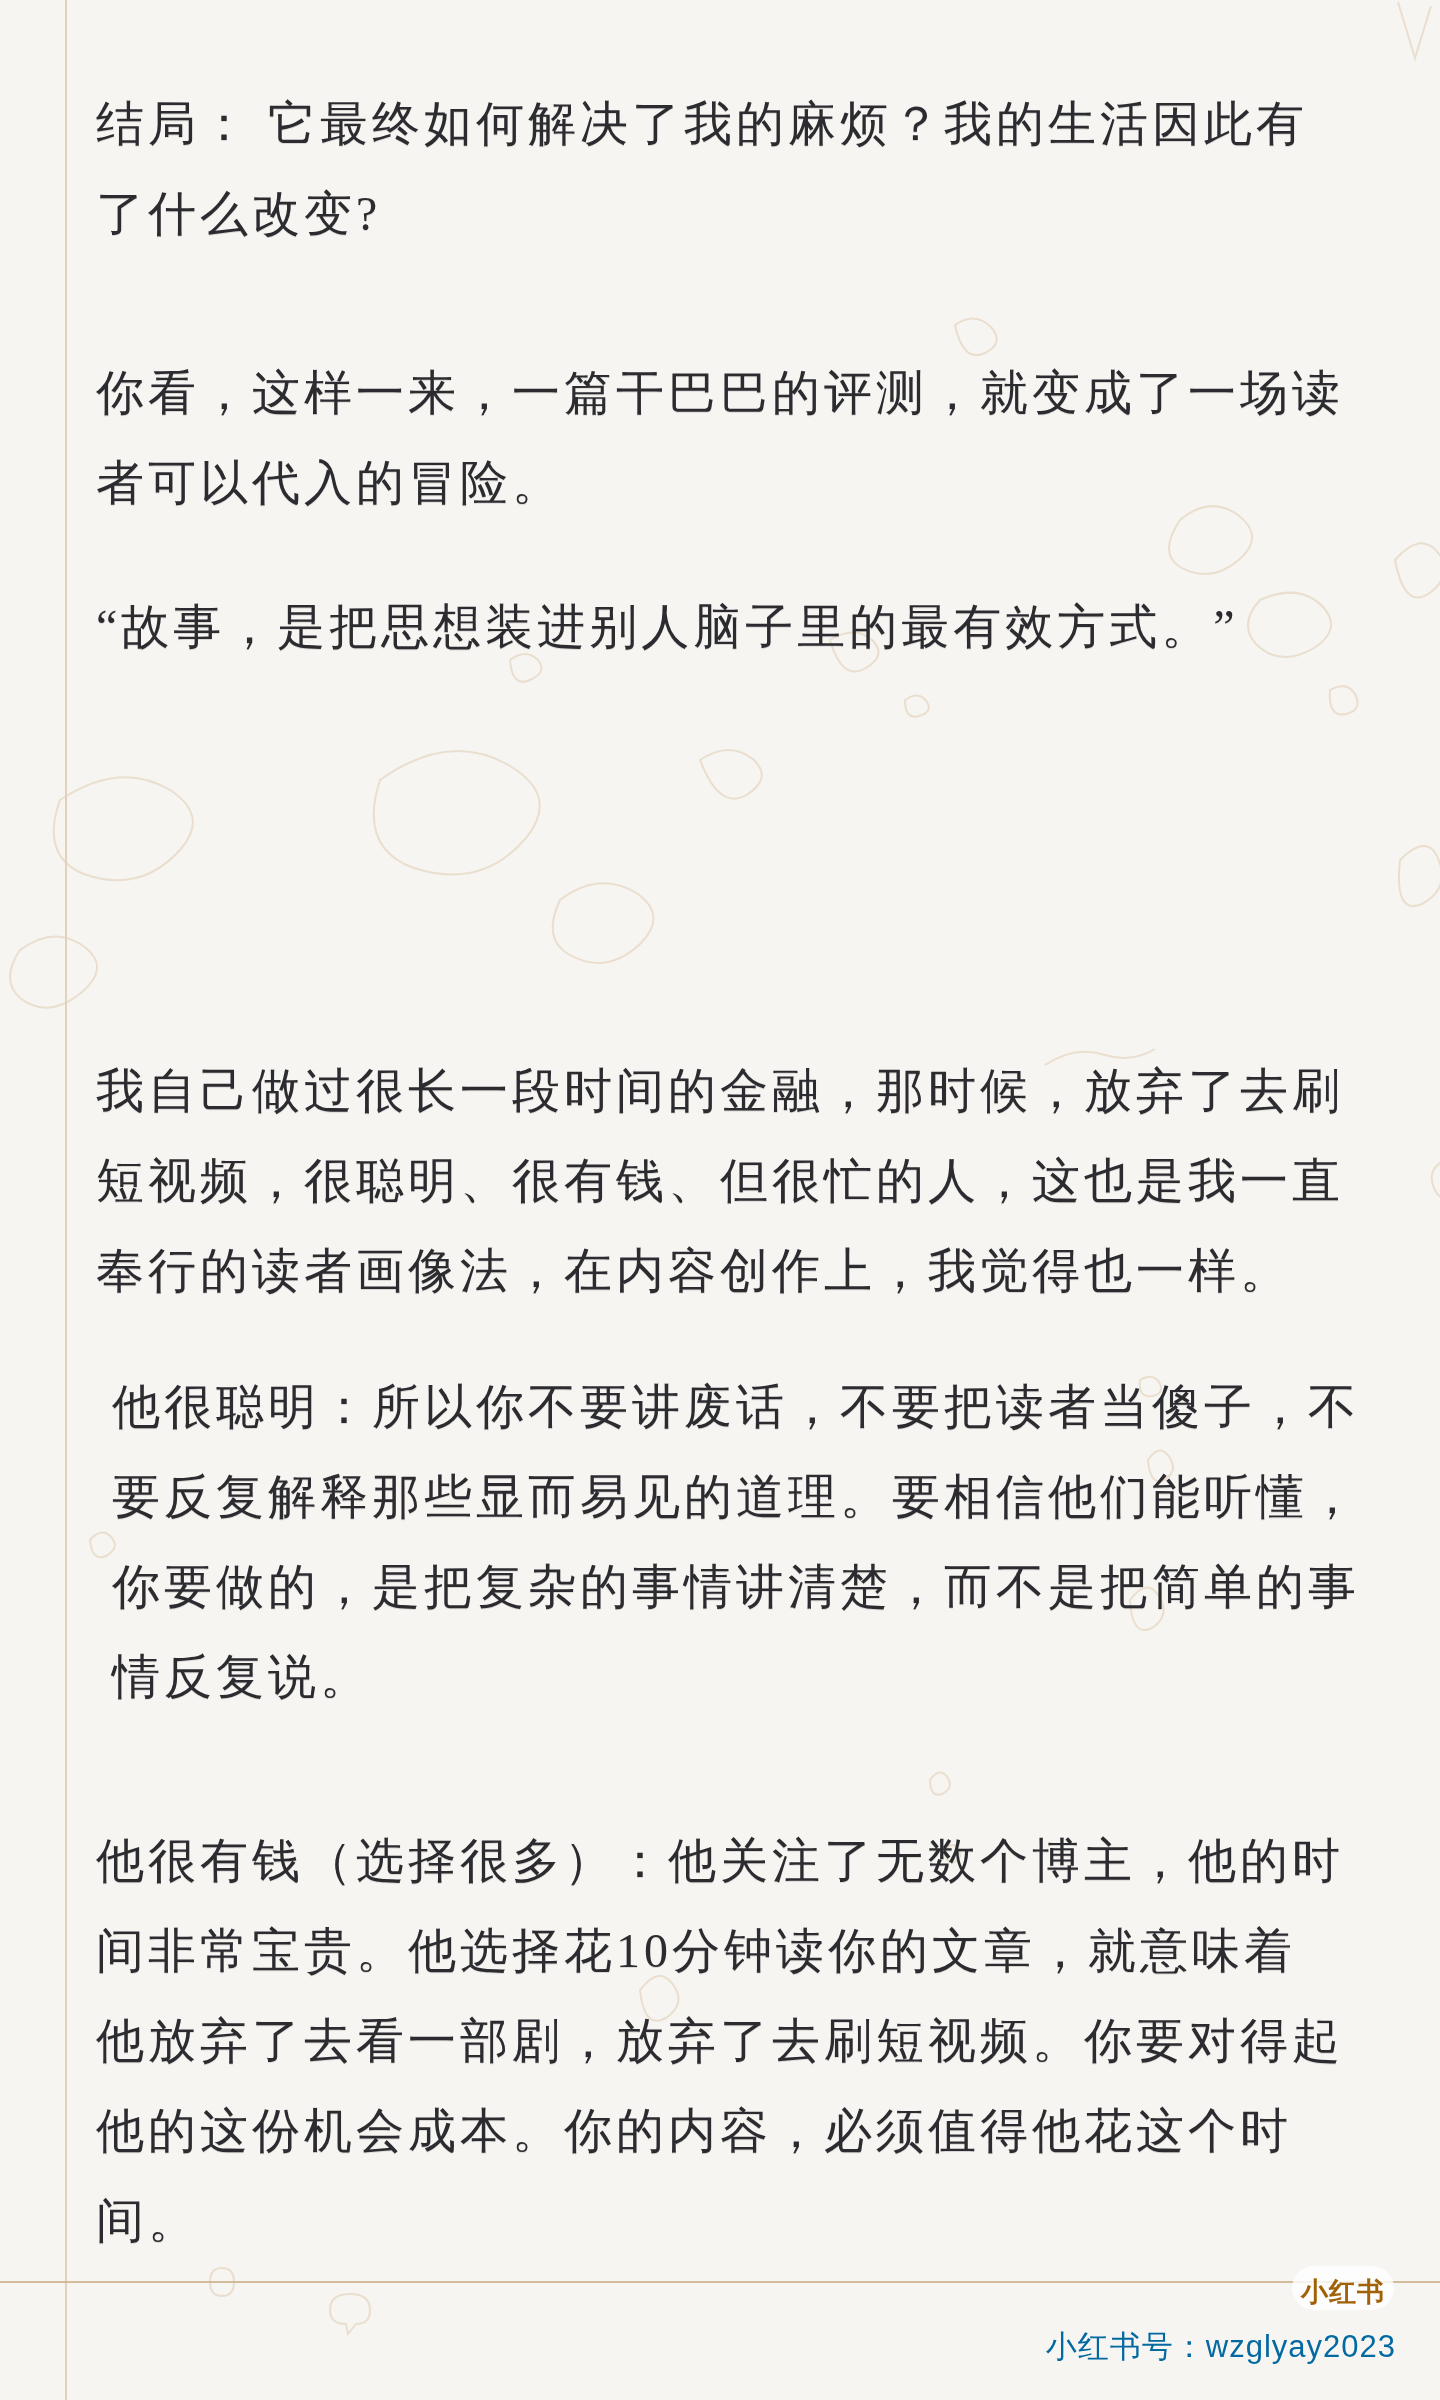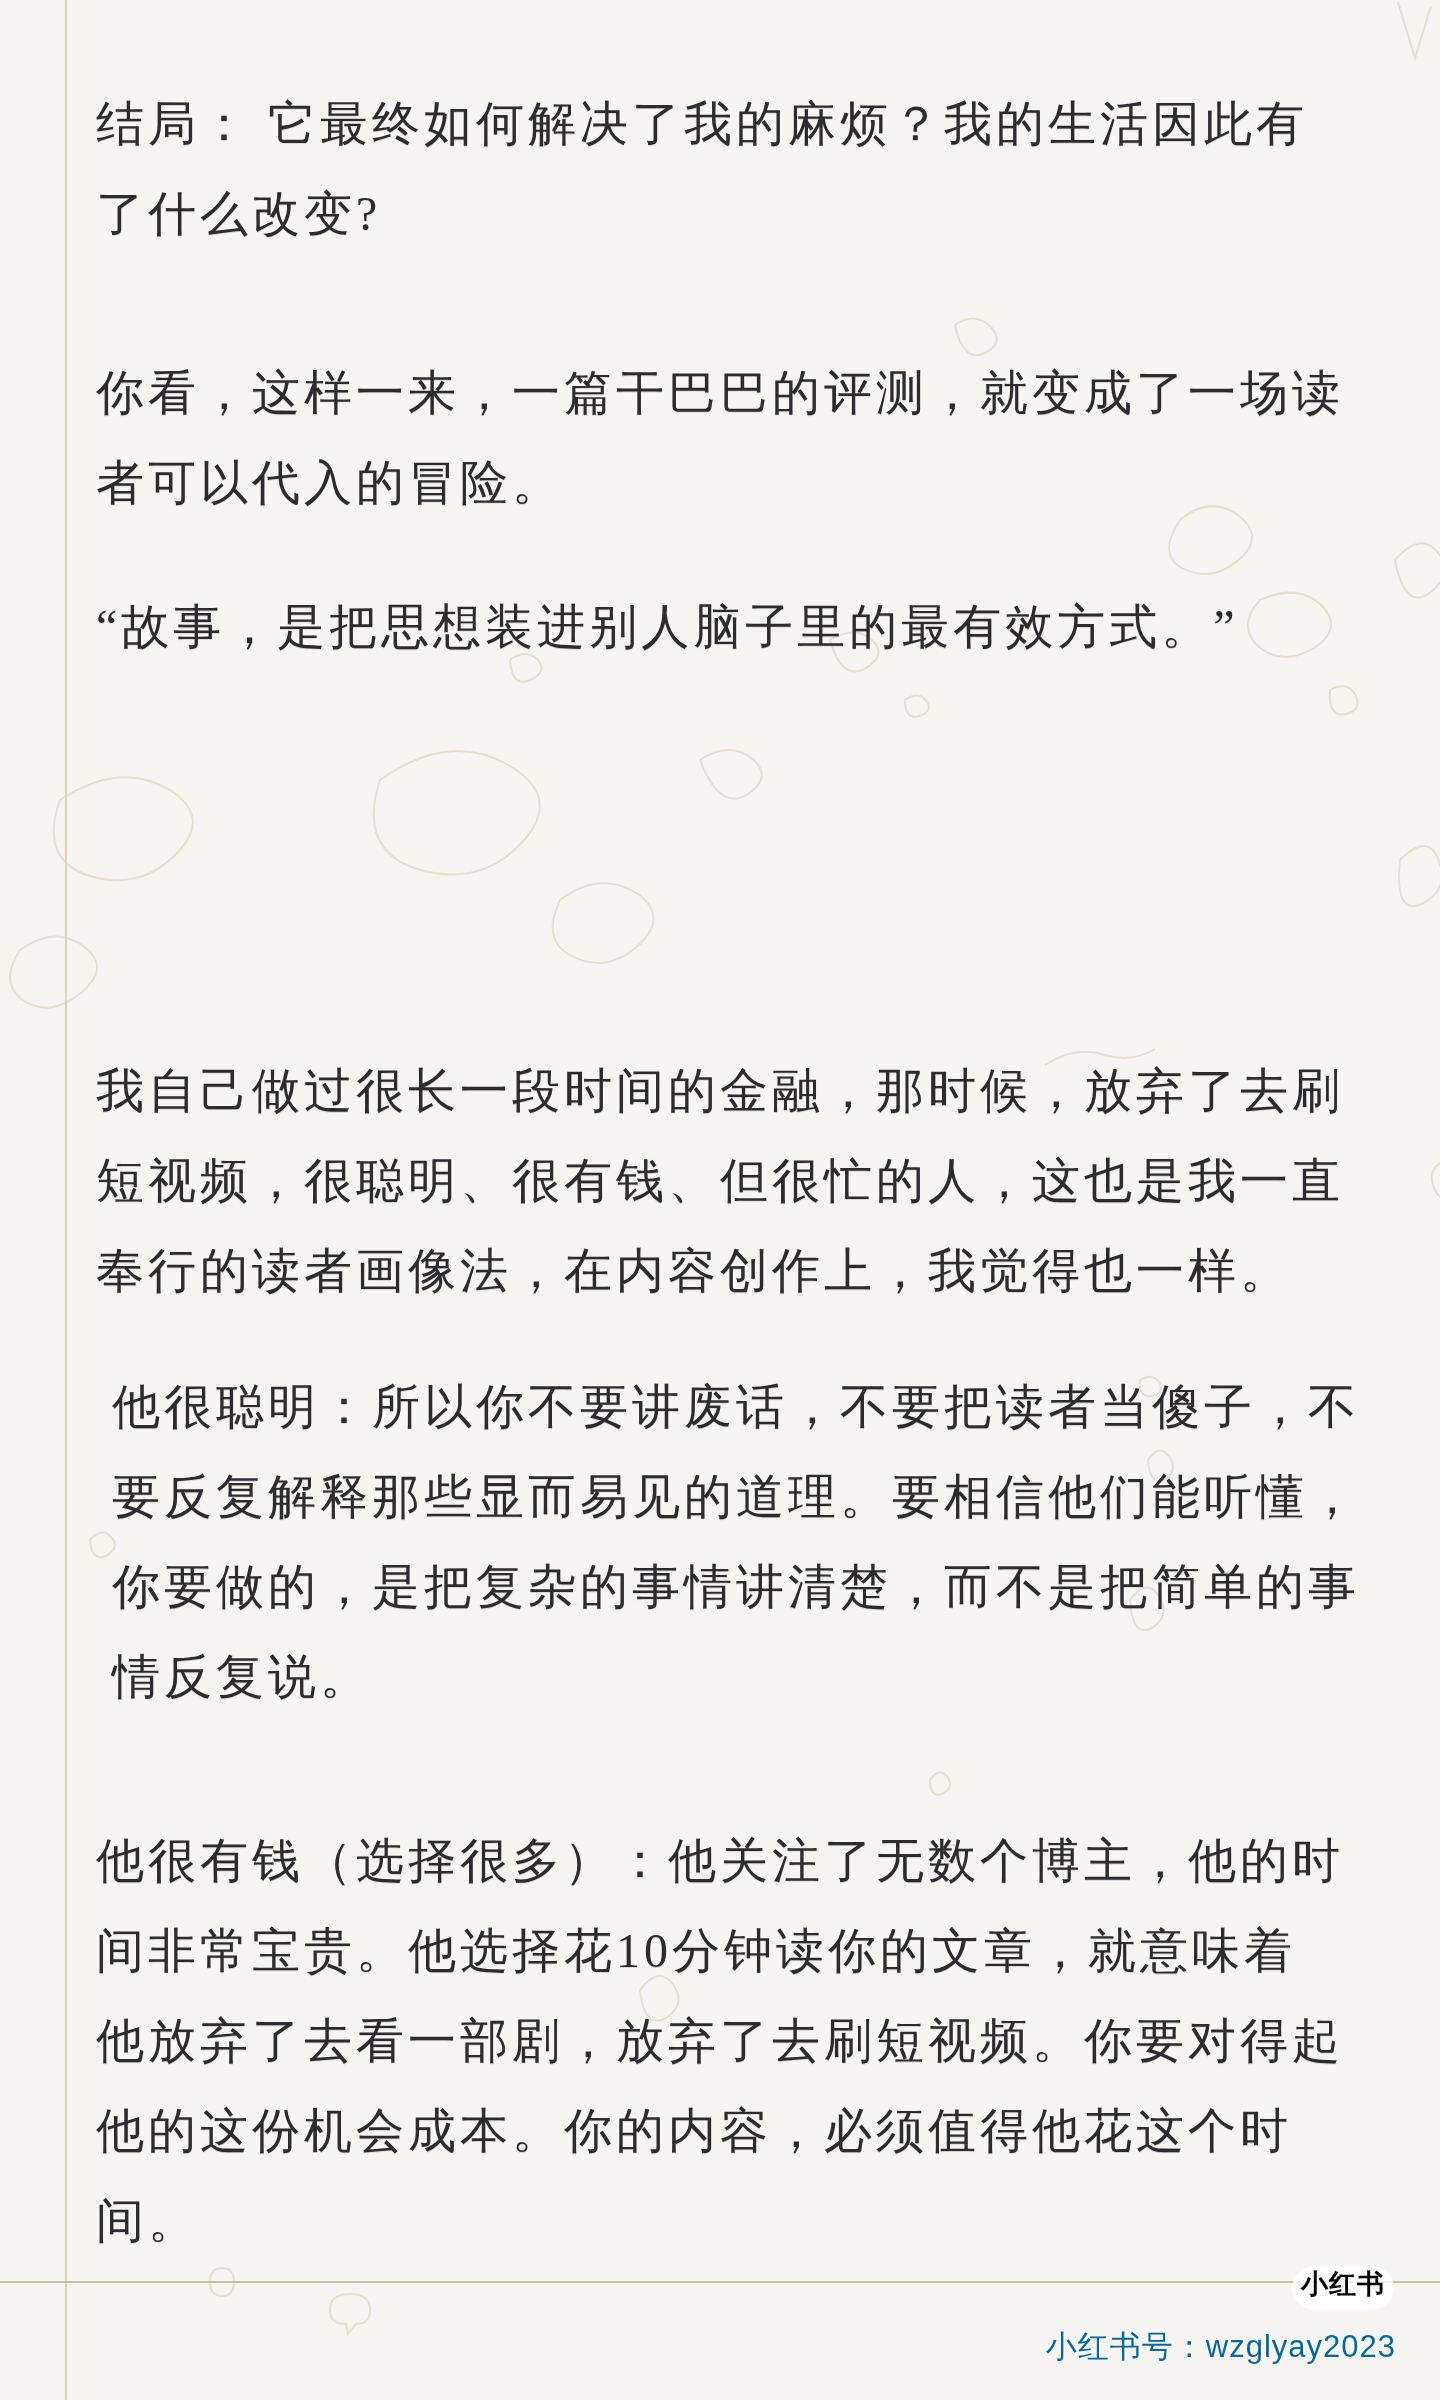--- a/index.html
+++ b/index.html
@@ -56,26 +56,26 @@
   }
   .wm-badge {
     position: absolute;
     left: 1292px;
     top: 2266px;
     width: 102px;
     height: 44px;
     border-radius: 22px;
     background: rgba(255,255,255,0.8);
     display: flex;
-    align-items: flex-start;
+    align-items: flex-end;
     justify-content: center;
     font-family: "Liberation Sans", sans-serif;
     font-size: 27px;
     font-weight: bold;
-    color: #000000;
+    color: #a16207;
     letter-spacing: 1px;
   }
   .account-id {
     position: absolute;
     right: 44px;
     top: 2326px;
     font-family: "Liberation Sans", sans-serif;
     font-size: 31px;
     color: #0369a1;
     letter-spacing: 1px;

